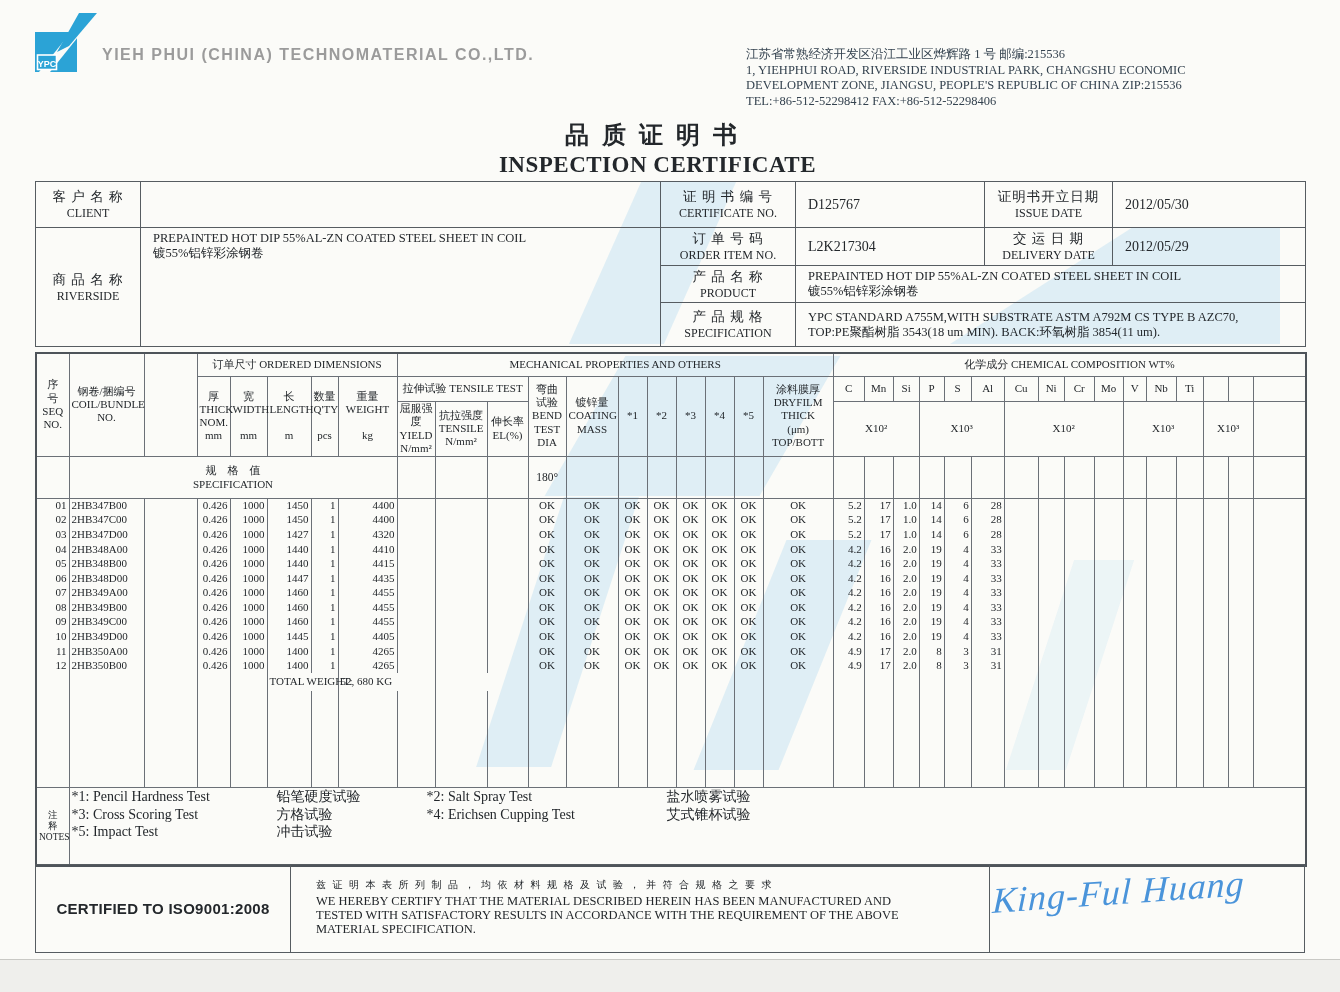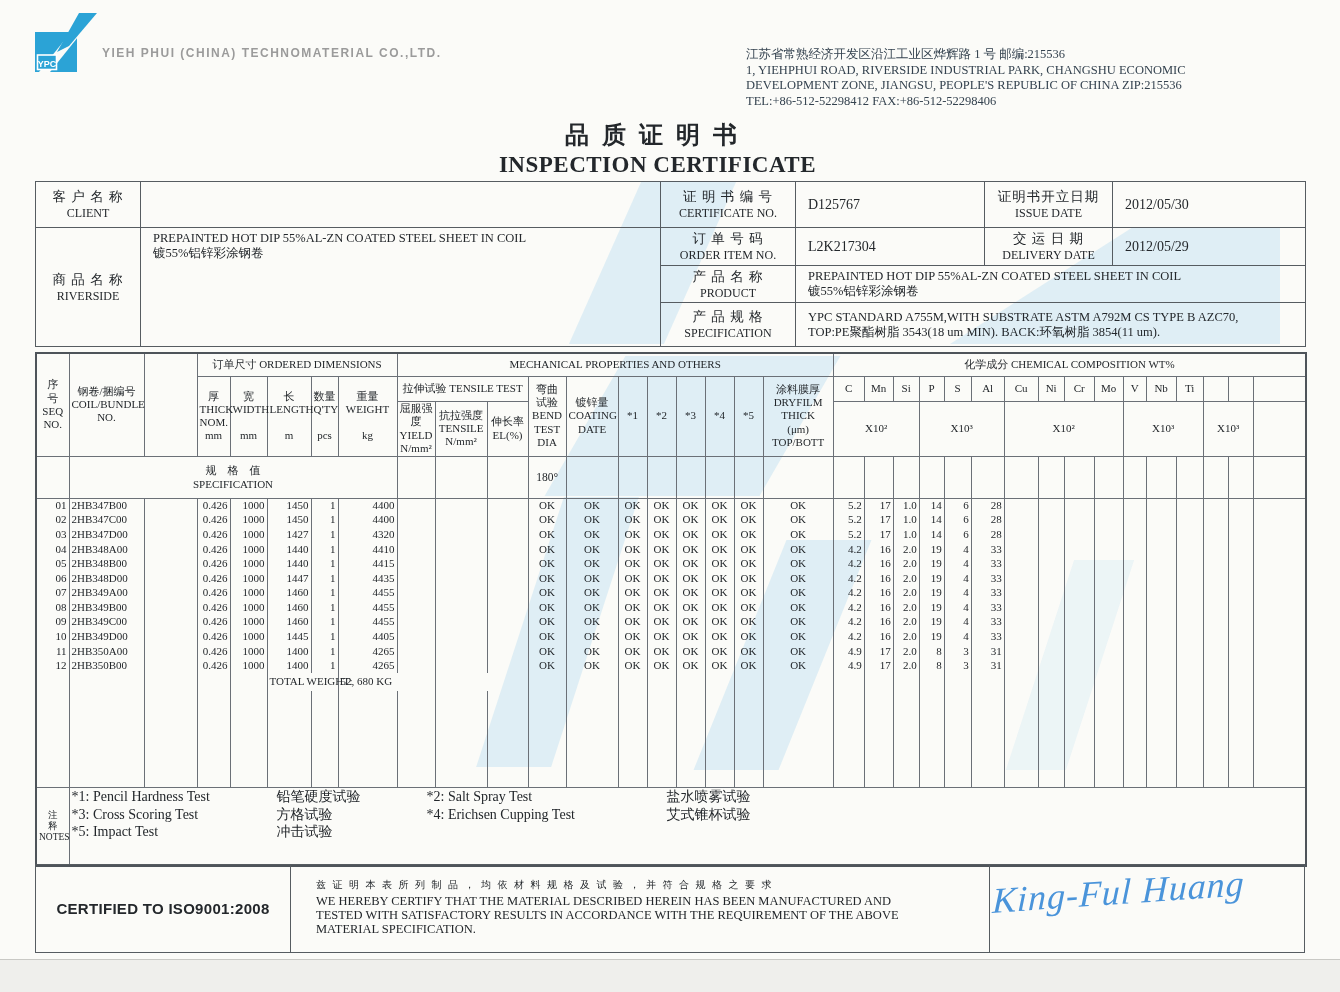--- a/index.html
+++ b/index.html
@@ -8,21 +8,21 @@
     background:#fbfbf8; overflow:hidden;
     font-family:"Liberation Serif","DejaVu Serif",serif; color:#23272b;
   }
   
   .wm { position:absolute; background:rgba(178,219,240,0.38); pointer-events:none; }
   
   .logo { position:absolute; left:33px; top:12px; }
   .company-cn { position:absolute; left:100px; top:8px; font-family:"Liberation Sans","DejaVu Sans",sans-serif;
     font-weight:bold; font-size:33px; letter-spacing:3px; color:#9b9b9b; white-space:nowrap; }
   .company-en { position:absolute; left:102px; top:46px; font-family:"Liberation Sans","DejaVu Sans",sans-serif;
-    font-weight:bold; font-size:12px; letter-spacing:1.5px; color:#9b9b9b; white-space:nowrap; }
+    font-weight:bold; font-size:16px; letter-spacing:1.5px; color:#9b9b9b; white-space:nowrap; }
   .address { position:absolute; left:746px; top:47px; font-size:12.5px; line-height:15.5px; color:#34424f; white-space:nowrap; }
   
   .title-block { position:absolute; left:0; top:119px; width:1315px; text-align:center; }
   .title-cn { font-size:24px; font-weight:bold; letter-spacing:13px; }
   .title-en { font-size:23px; font-weight:bold; letter-spacing:0.5px; margin-top:1px; }
   
   table.info { position:absolute; left:35px; top:181px; width:1270px; border-collapse:collapse; table-layout:fixed; }
   table.info td { border:1.5px solid #565c61; vertical-align:middle; }
   .lbl { text-align:center; }
   .lbl .cn { font-size:13.5px; letter-spacing:1px; }
@@ -242,21 +242,21 @@
 
 kg</td>
         <td class="hd" colspan="3">拉伸试验 TENSILE TEST</td>
         <td class="hd" rowspan="2">弯曲
 试验
 BEND
 TEST
 DIA</td>
         <td class="hd" rowspan="2">镀锌量
 COATING
-DATE</td>
+MASS</td>
         <td class="hd" rowspan="2">*1</td>
         <td class="hd" rowspan="2">*2</td>
         <td class="hd" rowspan="2">*3</td>
         <td class="hd" rowspan="2">*4</td>
         <td class="hd" rowspan="2">*5</td>
         <td class="hd hd-sm" rowspan="2">涂料膜厚
 DRYFILM
 THICK
 (μm)
 TOP/BOTT</td>

